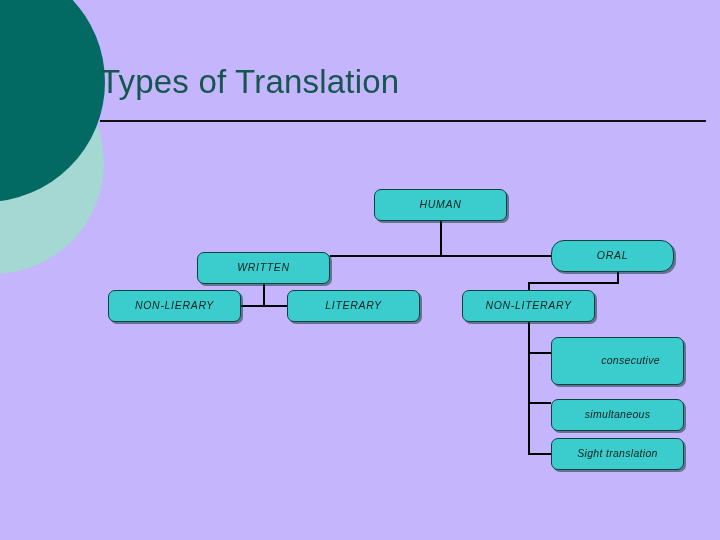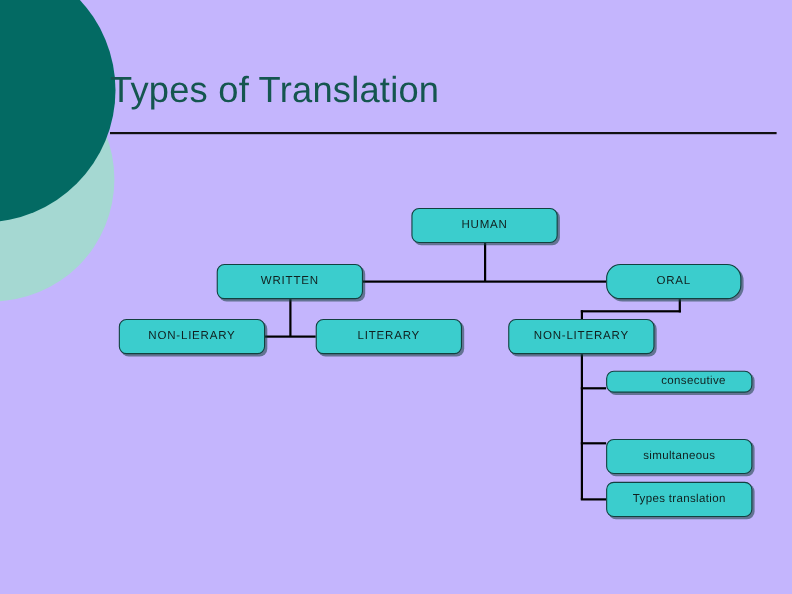--- a/index.html
+++ b/index.html
@@ -77,38 +77,39 @@
     border-radius: 7px;
     box-shadow: 2px 2px 0 rgba(20,60,60,0.55);
     color: #10201f;
     display: flex;
     align-items: center;
     justify-content: center;
     text-align: center;
     font-family: "Liberation Sans", sans-serif;
     line-height: 1.1;
     z-index: 3;
+    font-style: italic;
   }
   .node.caps {
     font-size: 10.5px;
     letter-spacing: 0.7px;
   }
   .node.lower {
     font-size: 10.5px;
     letter-spacing: 0.3px;
   }
 
   
   #node-human        { left: 374px; top: 189px; width: 133px; height: 32px; }
-  #node-written      { left: 197px; top: 240px; width: 133px; height: 32px; }
+  #node-written      { left: 197px; top: 252px; width: 133px; height: 32px; }
   #node-oral         { left: 551px; top: 240px; width: 123px; height: 32px; border-radius: 13px; }
   #node-non-lierary  { left: 108px; top: 290px; width: 133px; height: 32px; }
   #node-literary     { left: 287px; top: 290px; width: 133px; height: 32px; }
   #node-non-literary { left: 462px; top: 290px; width: 133px; height: 32px; }
-  #node-consecutive  { left: 551px; top: 337px; width: 133px; height: 20px; padding-left: 26px; }
+  #node-consecutive  { left: 551px; top: 337px; width: 133px; height: 48px; padding-left: 26px; }
   #node-simultaneous { left: 551px; top: 387px; width: 133px; height: 32px; margin-top: 12px; }
   #node-sight        { left: 551px; top: 438px; width: 133px; height: 32px; }
 
   
   .conn {
     position: absolute;
     background: #000000;
     z-index: 1;
   }
   .conn.v { width: 2px; }
@@ -172,16 +173,16 @@
     <div class="node caps" id="node-non-lierary">NON-LIERARY</div>
 
     <div class="node caps" id="node-non-literary">NON-LITERARY</div>
 
     <div class="node caps" id="node-literary">LITERARY</div>
 
     <div class="node lower" id="node-consecutive">consecutive</div>
 
     <div class="node lower" id="node-simultaneous">simultaneous</div>
 
-    <div class="node lower" id="node-sight">Types translation</div>
+    <div class="node lower" id="node-sight">Sight translation</div>
 
   </div>
 </div>
 
 </body></html>

